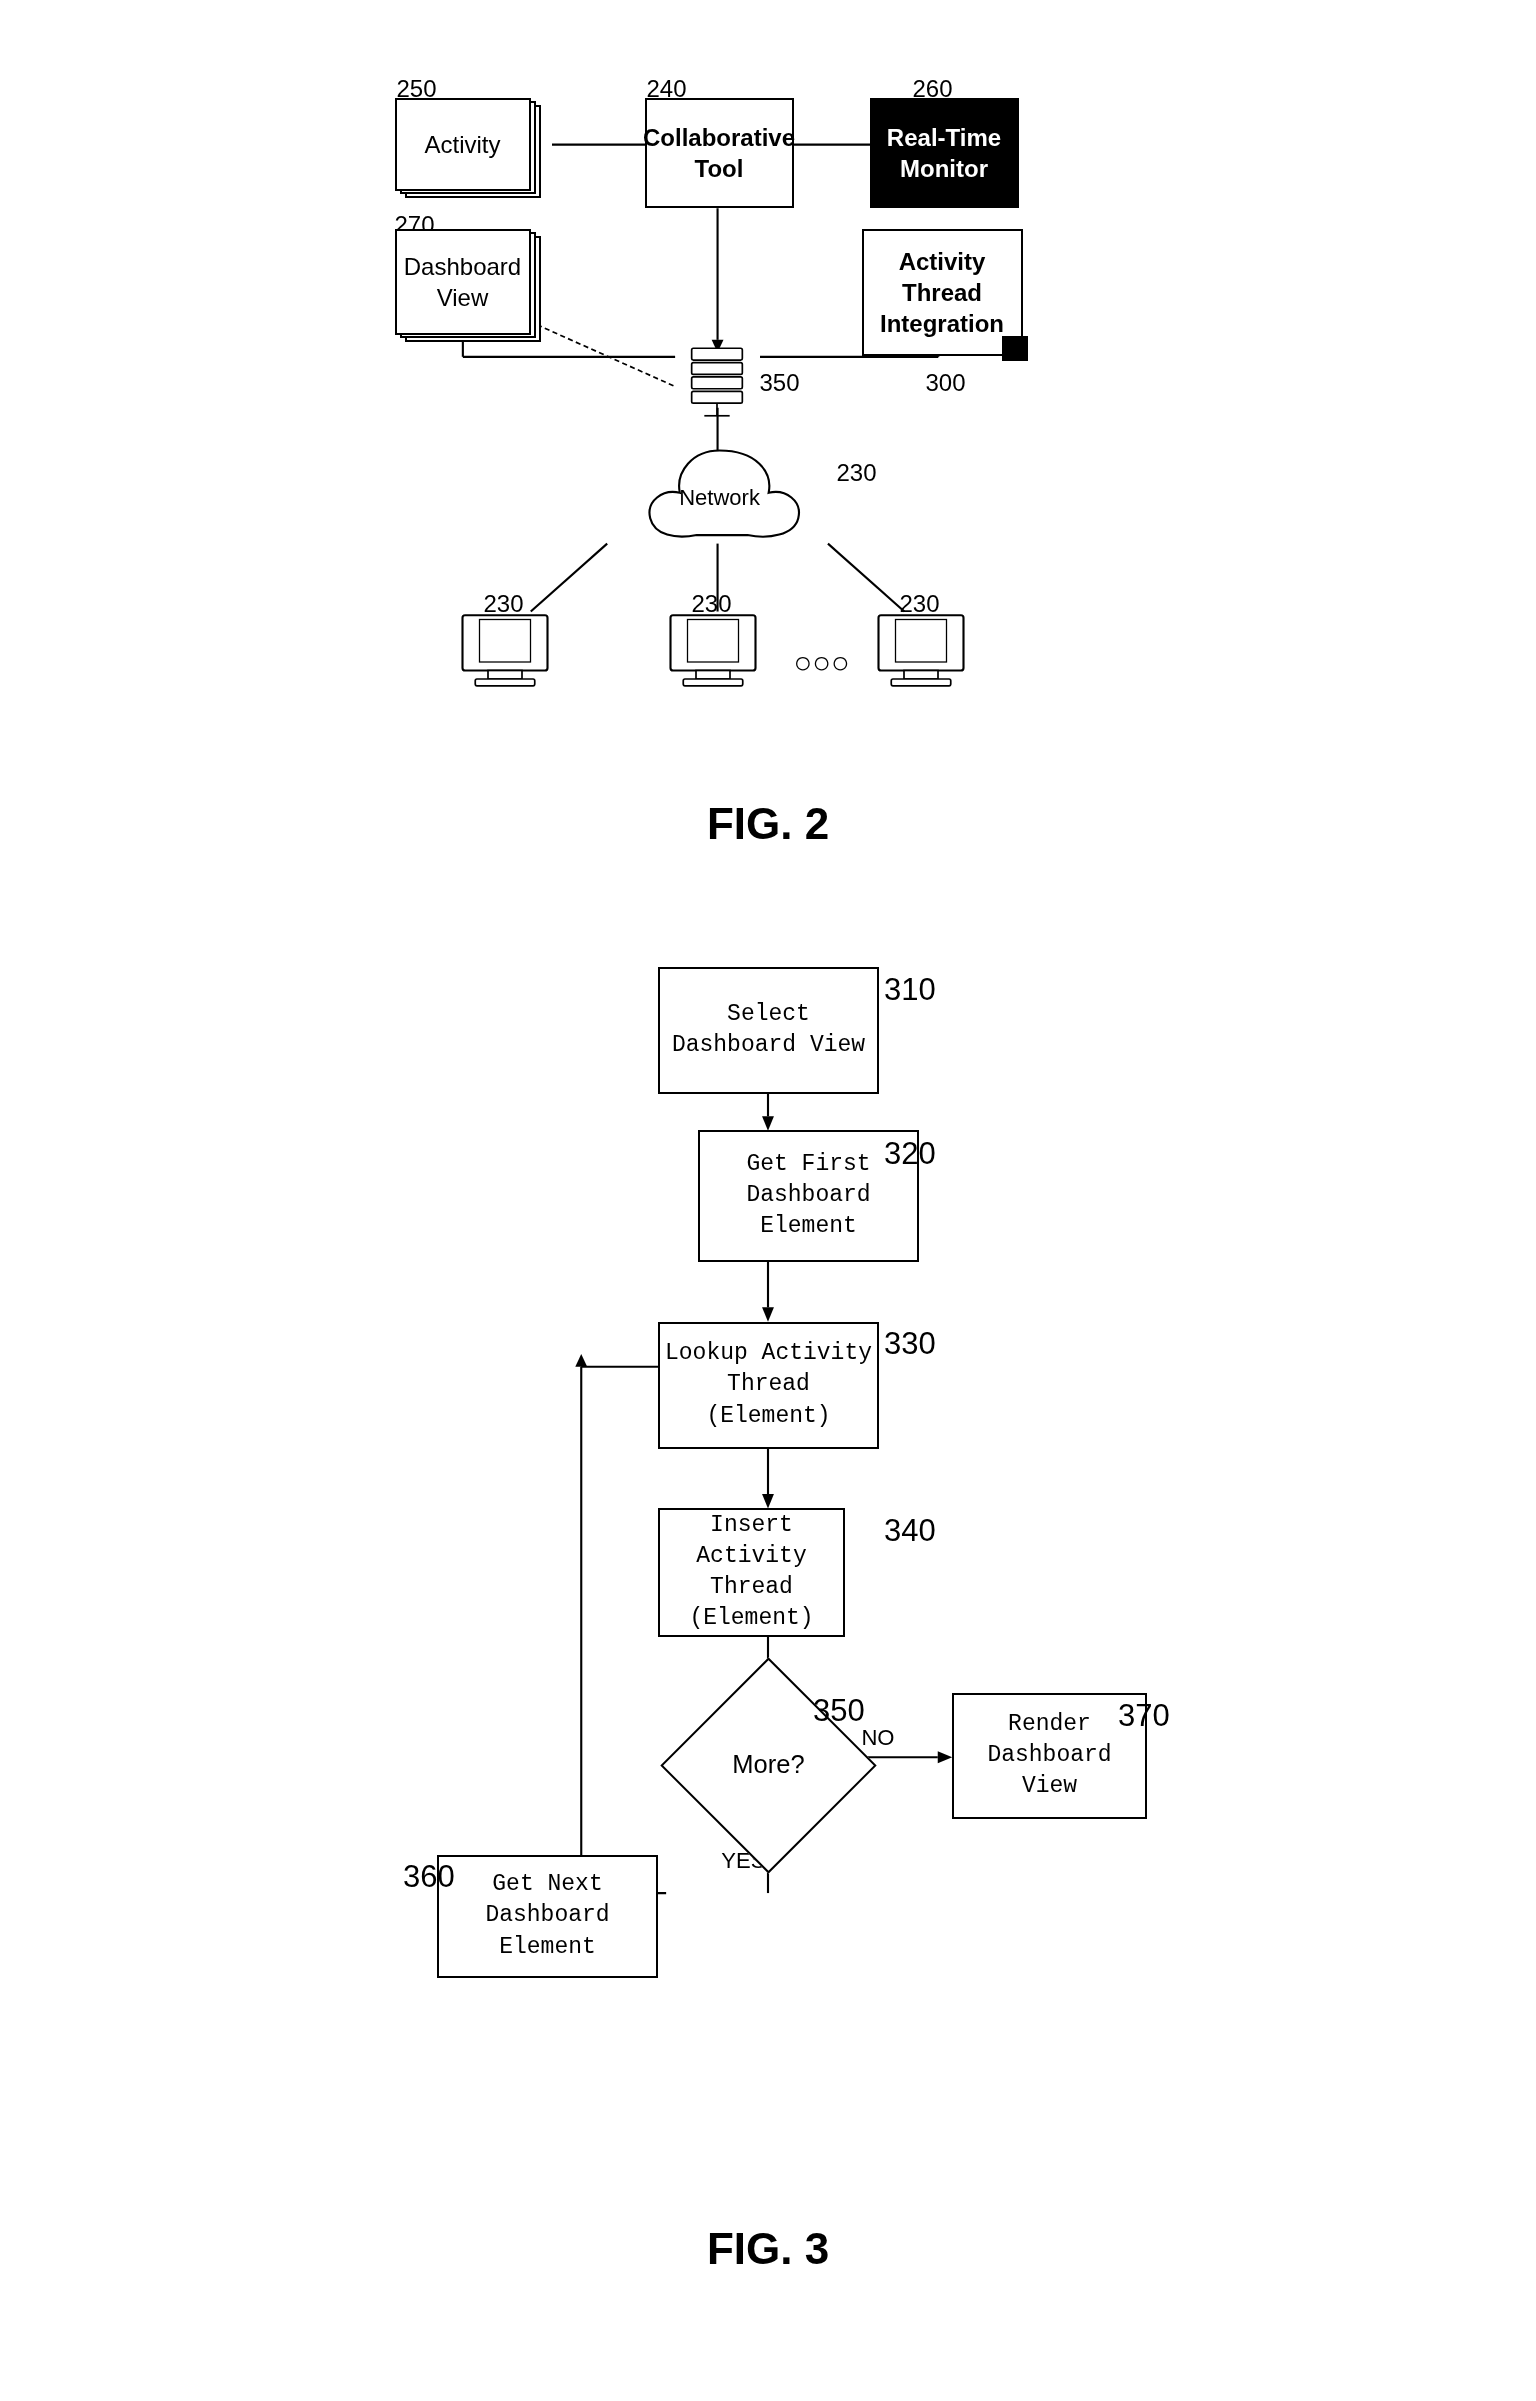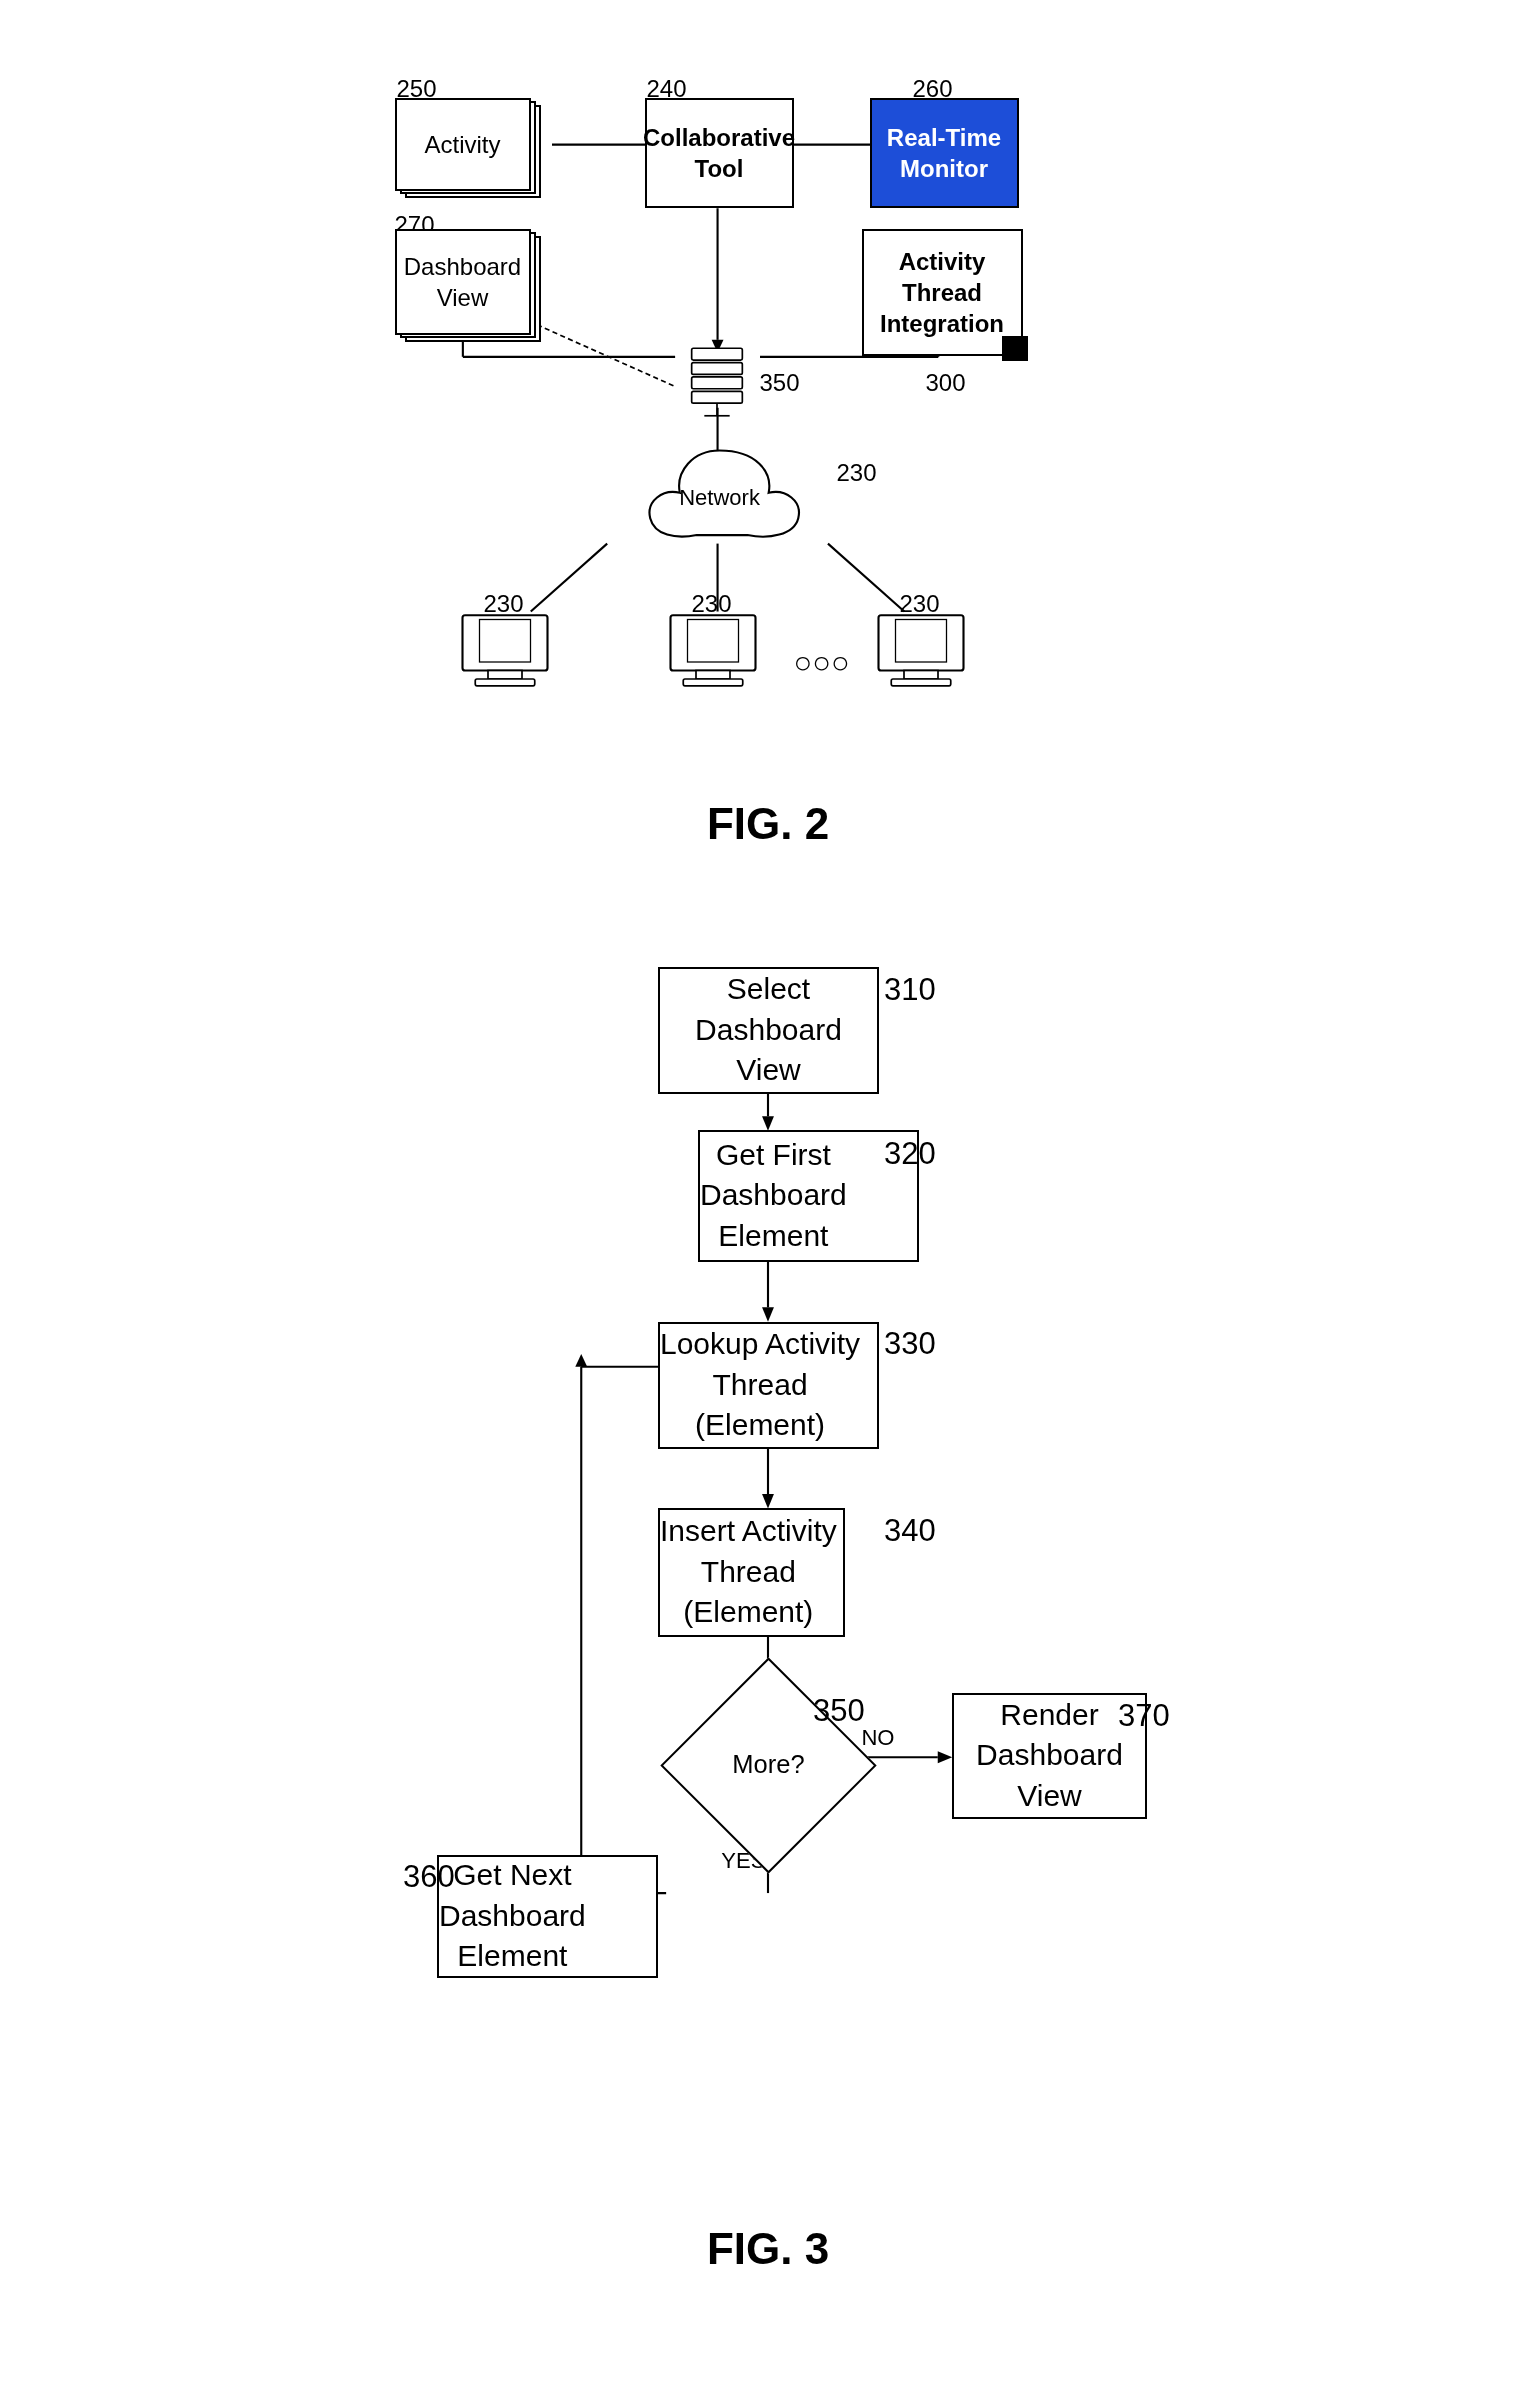--- a/index.html
+++ b/index.html
@@ -44,21 +44,21 @@
       display: flex;
       align-items: center;
       justify-content: center;
       text-align: center;
       font-size: 24px;
       font-weight: bold;
       line-height: 1.3;
     }
 
     .box-filled {
-      background: #1d4ed8;
+      background: #000000;
       color: #fff;
     }
 
     
     .stacked-box {
       position: absolute;
     }
 
     .stacked-box .page-layer {
       position: absolute;
@@ -105,23 +105,25 @@
       height: 1274px;
       width: 100%;
     }
 
     .fc-box {
       position: absolute;
       border: 2.5px solid #000;
       background: #fff;
       display: flex;
       align-items: center;
-      text-align: center;
-      font-size: 30px;
+      justify-content: center;
+      text-align: center;
+      font-size: 23px;
       line-height: 1.35;
+      font-family: Liberation Mono, monospace;
     }
 
     .fc-diamond {
       position: absolute;
       display: flex;
       align-items: center;
       justify-content: center;
       text-align: center;
       font-size: 25.5px;
       line-height: 1.3;

